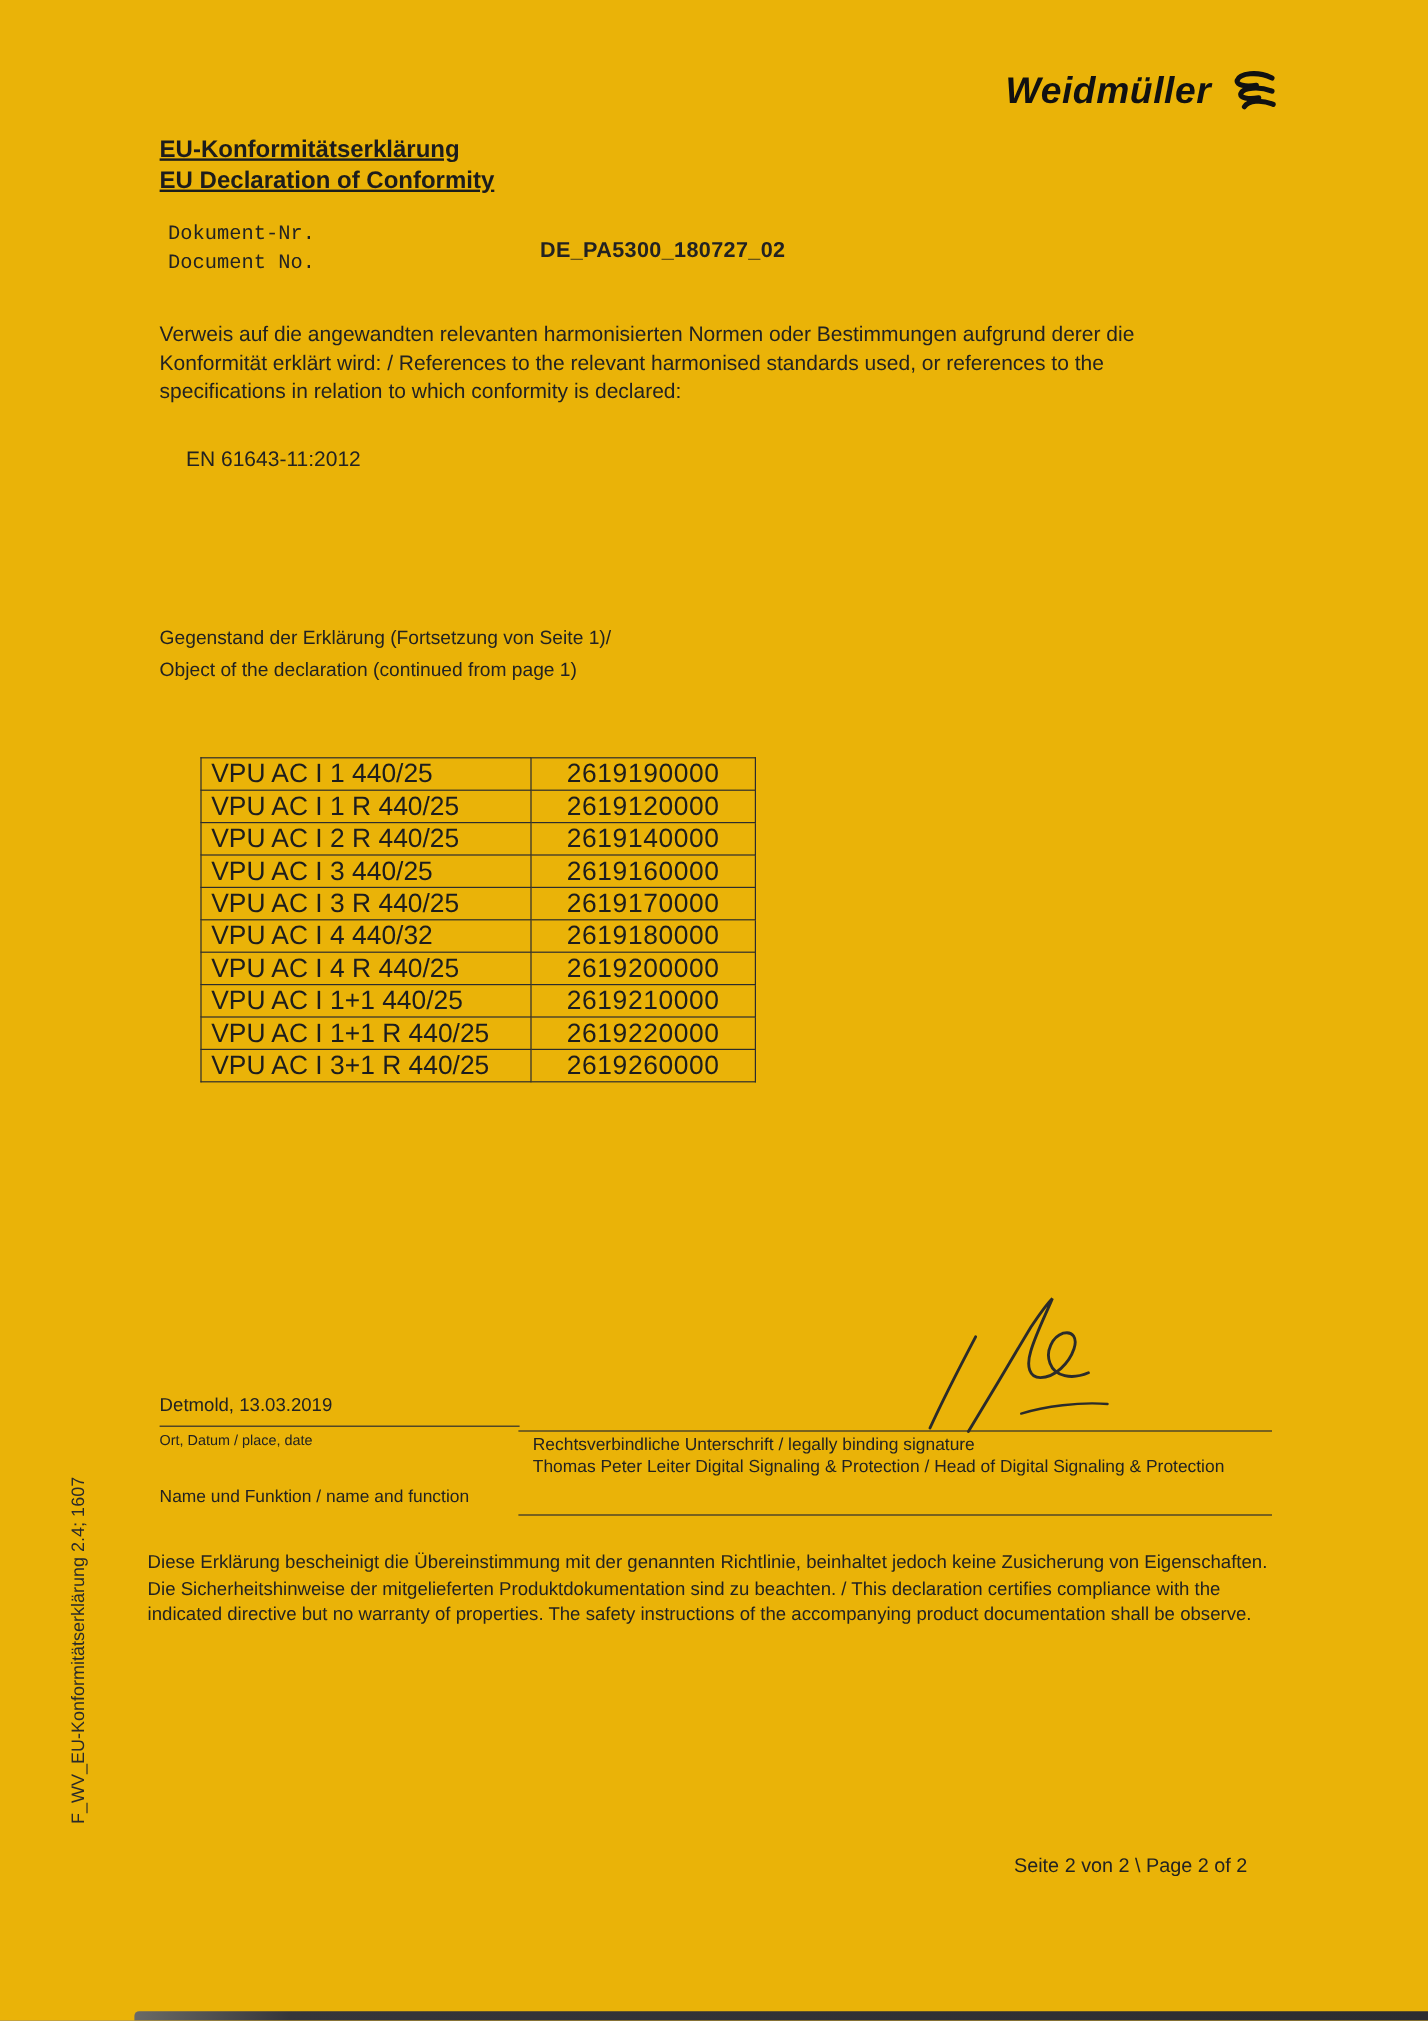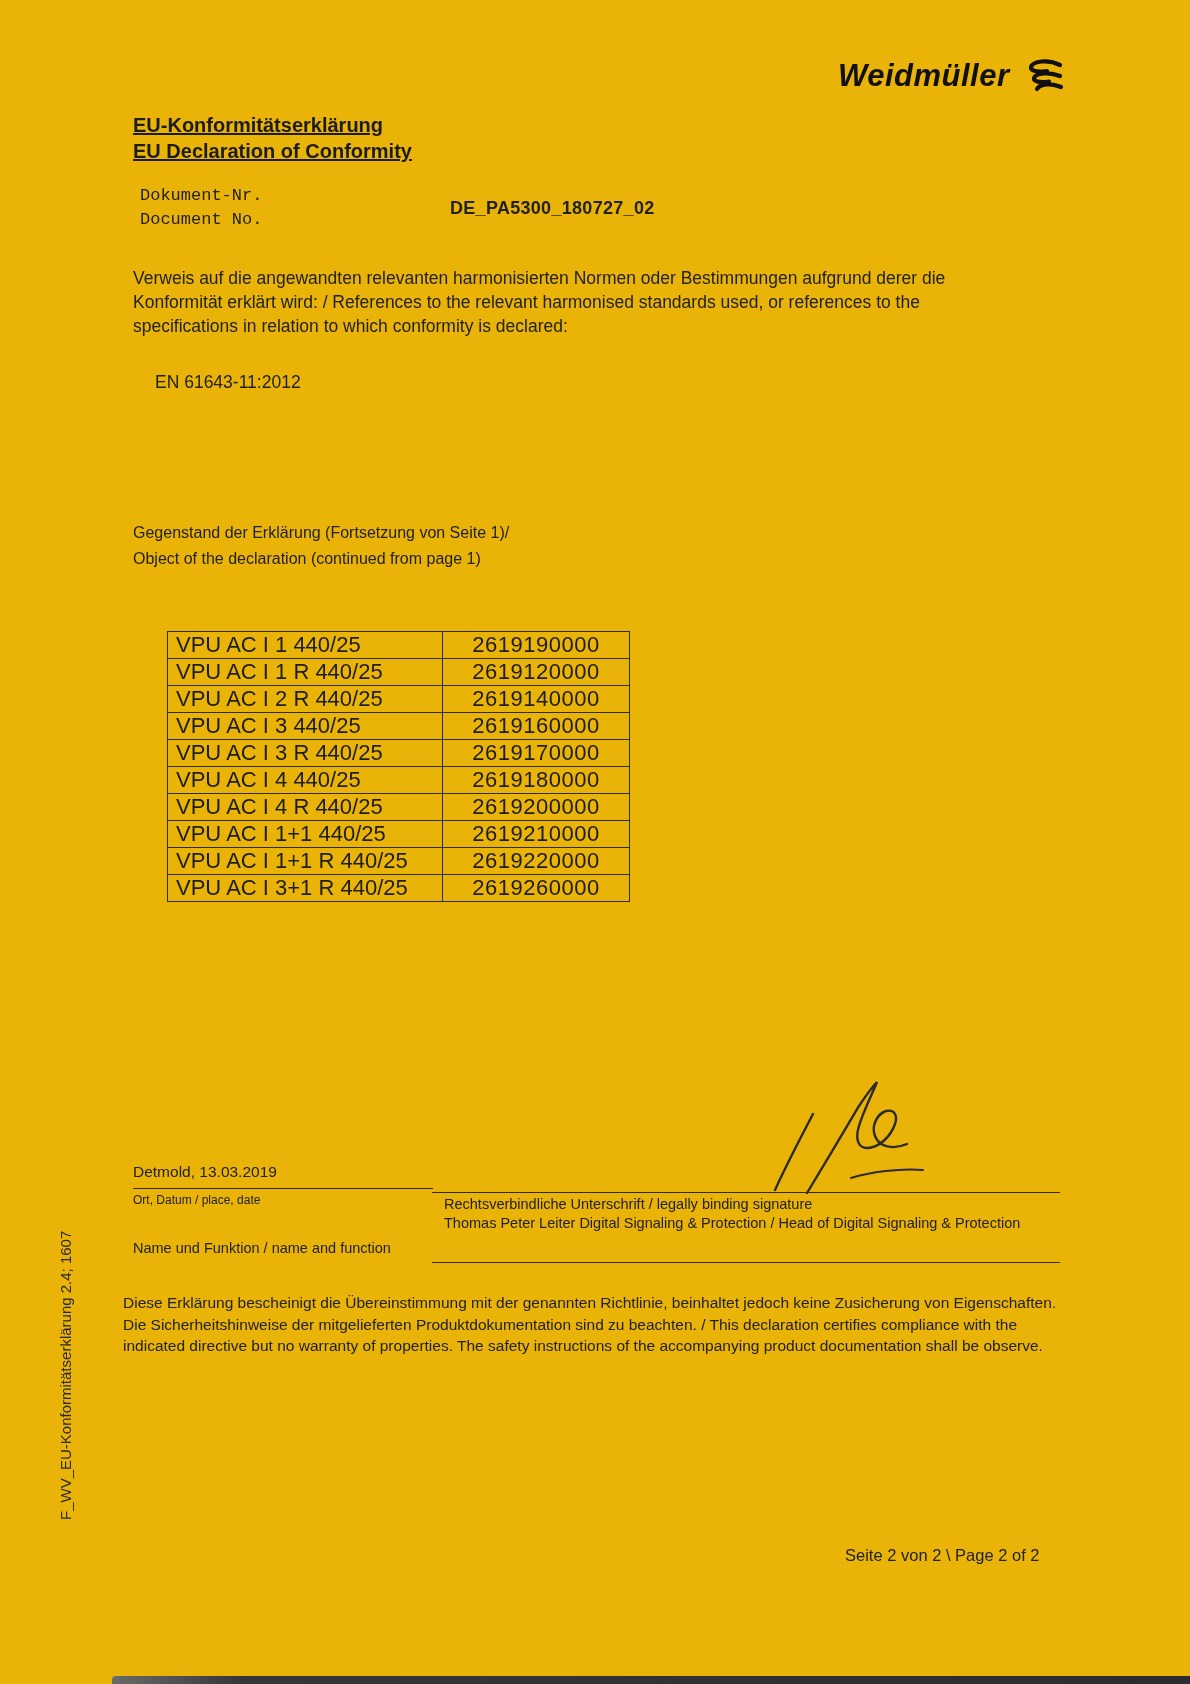--- a/index.html
+++ b/index.html
@@ -130,21 +130,21 @@
         </tr>
       <tr>
           <td class="name">VPU AC I 3 440/25</td>
           <td class="order">2619160000</td>
         </tr>
       <tr>
           <td class="name">VPU AC I 3 R 440/25</td>
           <td class="order">2619170000</td>
         </tr>
       <tr>
-          <td class="name">VPU AC I 4 440/25</td>
+          <td class="name">VPU AC I 4 440/32</td>
           <td class="order">2619180000</td>
         </tr>
       <tr>
           <td class="name">VPU AC I 4 R 440/25</td>
           <td class="order">2619200000</td>
         </tr>
       <tr>
           <td class="name">VPU AC I 1+1 440/25</td>
           <td class="order">2619210000</td>
         </tr>

